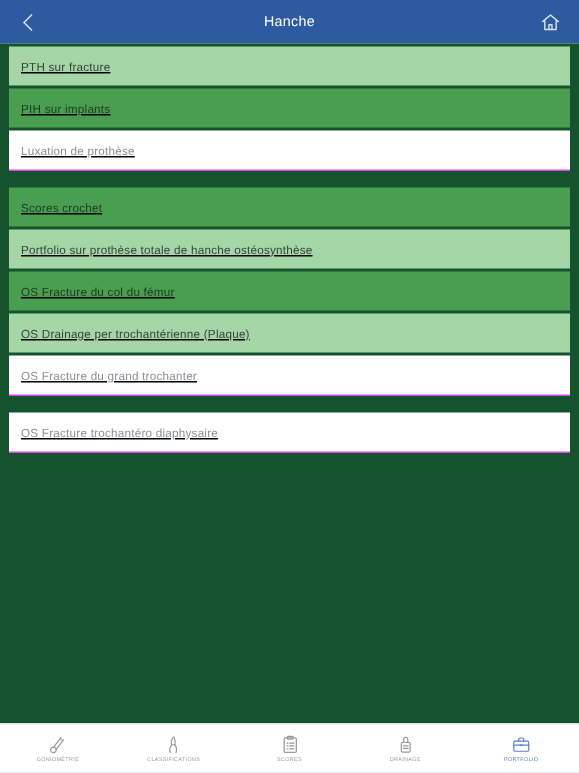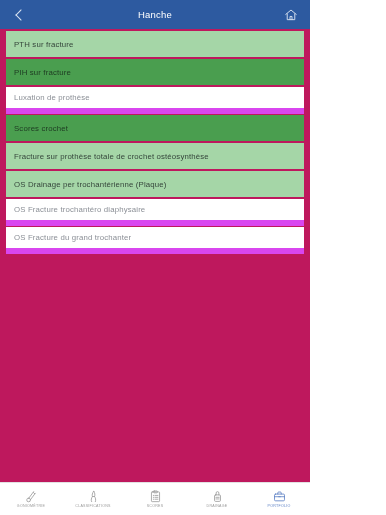--- a/index.html
+++ b/index.html
@@ -9,21 +9,21 @@
   body {
     width: 386px;
     height: 515px;
     overflow: hidden;
     background: #ffffff;
     font-family: "Liberation Sans", sans-serif;
     -webkit-font-smoothing: antialiased;
   }
   #app {
     position: relative;
-    width: 310px;
+    width: 386px;
     height: 515px;
     display: flex;
     flex-direction: column;
     background: #ffffff;
   }
 
   
   .header {
     flex: 0 0 auto;
     height: 29px;
@@ -59,22 +59,23 @@
     border-left: 1.4px solid #dbe5f2;
     border-bottom: 1.4px solid #dbe5f2;
     transform: rotate(45deg);
     margin-left: 3px;
   }
 
   
   .list {
     flex: 1 1 auto;
     overflow: hidden;
-    background: #be185d;
+    background: #14532d;
     padding-top: 2px;
+    text-decoration: underline;
   }
   .row {
     position: relative;
     height: 26px;
     margin: 0 6px 2px 6px;
     display: flex;
     align-items: center;
     padding-left: 8px;
     box-sizing: border-box;
     font-size: 7.8px;
@@ -84,22 +85,22 @@
     background: #a5d6a7;
     color: #34443a;
   }
   .row.dark {
     background: #4a9e4f;
     color: #1e3a22;
   }
   .row.plain {
     background: #ffffff;
     color: #8b8f96;
-    border-bottom: 6px solid #d946ef;
-    margin-bottom: 1px;
+    border-bottom: 1px solid #d946ef;
+    margin-bottom: 11px;
     height: 27px;
   }
 
   
   .tabbar {
     flex: 0 0 auto;
     height: 32px;
     background: #ffffff;
     border-top: 1px solid #e2e2e2;
     display: flex;
@@ -155,39 +156,42 @@
         <path d="M10.3 20 L10.3 14.5 L13.7 14.5 L13.7 20"></path>
       </svg>
     </div>
   </div>
 
   <div class="list">
       <div class="row light">
         <span>PTH sur fracture</span>
       </div>
       <div class="row dark">
-        <span>PIH sur fracture</span>
+        <span>PIH sur implants</span>
       </div>
       <div class="row plain">
         <span>Luxation de prothèse</span>
       </div>
       <div class="row dark">
         <span>Scores crochet</span>
       </div>
       <div class="row light">
-        <span>Fracture sur prothèse totale de crochet ostéosynthèse</span>
+        <span>Portfolio sur prothèse totale de hanche ostéosynthèse</span>
+      </div>
+      <div class="row dark">
+        <span>OS Fracture du col du fémur</span>
       </div>
       <div class="row light">
         <span>OS Drainage per trochantérienne (Plaque)</span>
       </div>
       <div class="row plain">
+        <span>OS Fracture du grand trochanter</span>
+      </div>
+      <div class="row plain">
         <span>OS Fracture trochantéro diaphysaire</span>
-      </div>
-      <div class="row plain">
-        <span>OS Fracture du grand trochanter</span>
       </div>
     </div>
 
   <div class="tabbar">
       <div class="tab">
         <span class="tab-icon">
           <svg viewBox="0 0 24 24" fill="none" stroke="currentColor" stroke-width="1.5" stroke-linecap="round" stroke-linejoin="round">
             <path d="M16 3 L7 15"></path>
             <path d="M19 6 L10 18"></path>
             <path d="M7 15 a3.4 3.4 0 1 0 3 3 a3.4 3.4 0 0 0 -3 -3"></path>

